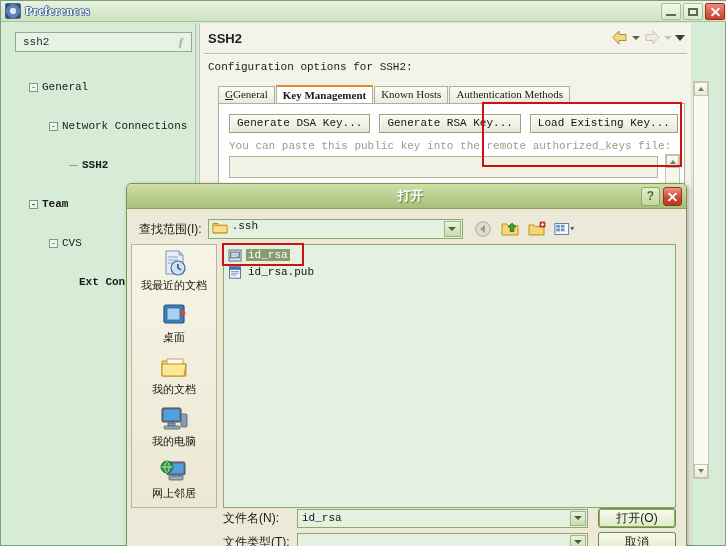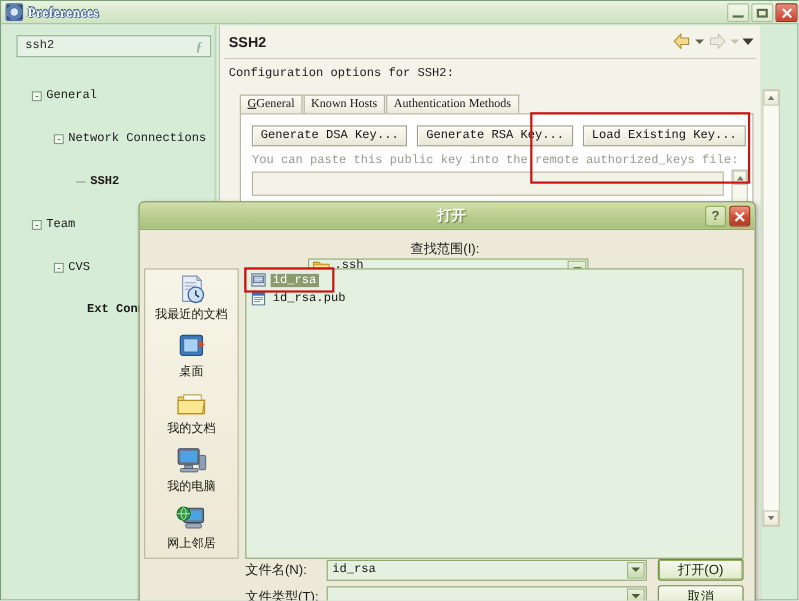--- a/index.html
+++ b/index.html
@@ -215,21 +215,21 @@
   .dlg-btn.x {
     background: linear-gradient(to bottom, #ef9484, #cf4a34 55%, #b33b26);
     border-color: #9a2f1d; color: #ffffff; position: relative;
   }
   .dlg-btn.x i {
     position: absolute; left: 3px; top: 8px; width: 11px; height: 2px; background: #fff;
   }
   .dlg-btn.x i.a { transform: rotate(45deg); }
   .dlg-btn.x i.b { transform: rotate(-45deg); }
 
-  .dlg-lookin { position: absolute; left: 12px; top: 34px; right: 10px; height: 22px; display: flex; align-items: center; flex-direction: column; }
+  .dlg-lookin { position: absolute; left: 12px; top: 34px; right: 10px; height: 22px; display: flex; align-items: center; }
   .dlg-lookin .lab {
     font-family: "Liberation Sans", sans-serif; font-size: 12px; color: #1b1b1b; margin-right: 6px; white-space: nowrap;
   }
   .combo {
     width: 255px; height: 20px; background: #e4f0e0; border: 1px solid #8fa86f;
     display: flex; align-items: flex-start; position: relative;
   }
   .combo .folder-ic {
     width: 16px; height: 13px; margin-left: 3px; margin-right: 4px; flex: none; position: relative;
   }
@@ -312,21 +312,21 @@
     <div class="tree">
       <div class="tnode" style="padding-left:22px;">
         <span class="exp">-</span><span class="lbl">General</span>
       </div>
       <div class="tnode" style="padding-left:42px;">
         <span class="exp">-</span><span class="lbl">Network Connections</span>
       </div>
       <div class="tnode bold" style="padding-left:62px;">
         <span class="tdash"></span><span class="lbl">SSH2</span>
       </div>
-      <div class="tnode" style="padding-left:22px;">
+      <div class="tnode" style="padding-left:22px;font-weight:bold;">
         <span class="exp">-</span><span class="lbl">Team</span>
       </div>
       <div class="tnode" style="padding-left:42px;">
         <span class="exp">-</span><span class="lbl">CVS</span>
       </div>
       <div class="tnode bold" style="padding-left:72px;">
         <span class="lbl">Ext Connection</span>
       </div>
     </div>
 
@@ -350,20 +350,21 @@
         <div class="nav-caret dim"></div>
         <div class="nav-caret big"></div>
       </div>
 
       <div class="rp-sep"></div>
       <div class="rp-desc">Configuration options for SSH2:</div>
 
       <div class="tabfolder">
         <div class="tabstrip">
           <div class="tab"><u>G</u><span style="margin-left:-7px;padding-left:7px;">General</span></div>
+          <div class="tab active"><span>Key Management</span></div>
           <div class="tab"><span>Known Hosts</span></div>
           <div class="tab"><span>Authentication Methods</span></div>
         </div>
 
         <div class="tabbody">
           <div class="btn-row">
             <div class="gbtn"><span>Generate DSA Key...</span></div>
             <div class="gbtn"><span>Generate RSA Key...</span></div>
             <div class="gbtn"><span>Load Existing Key...</span></div>
           </div>

